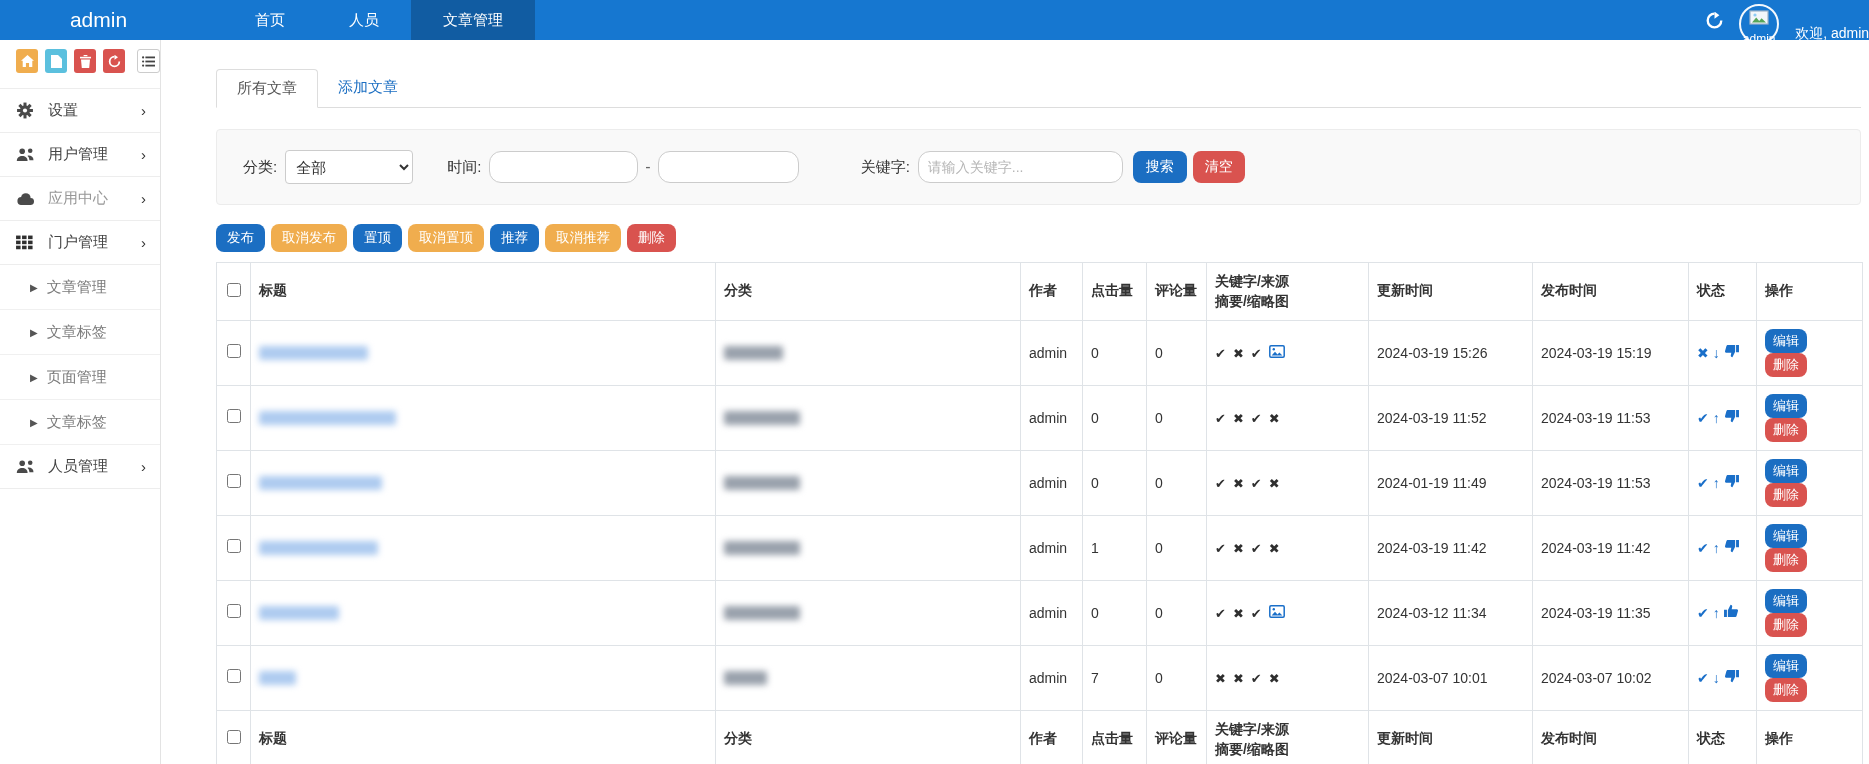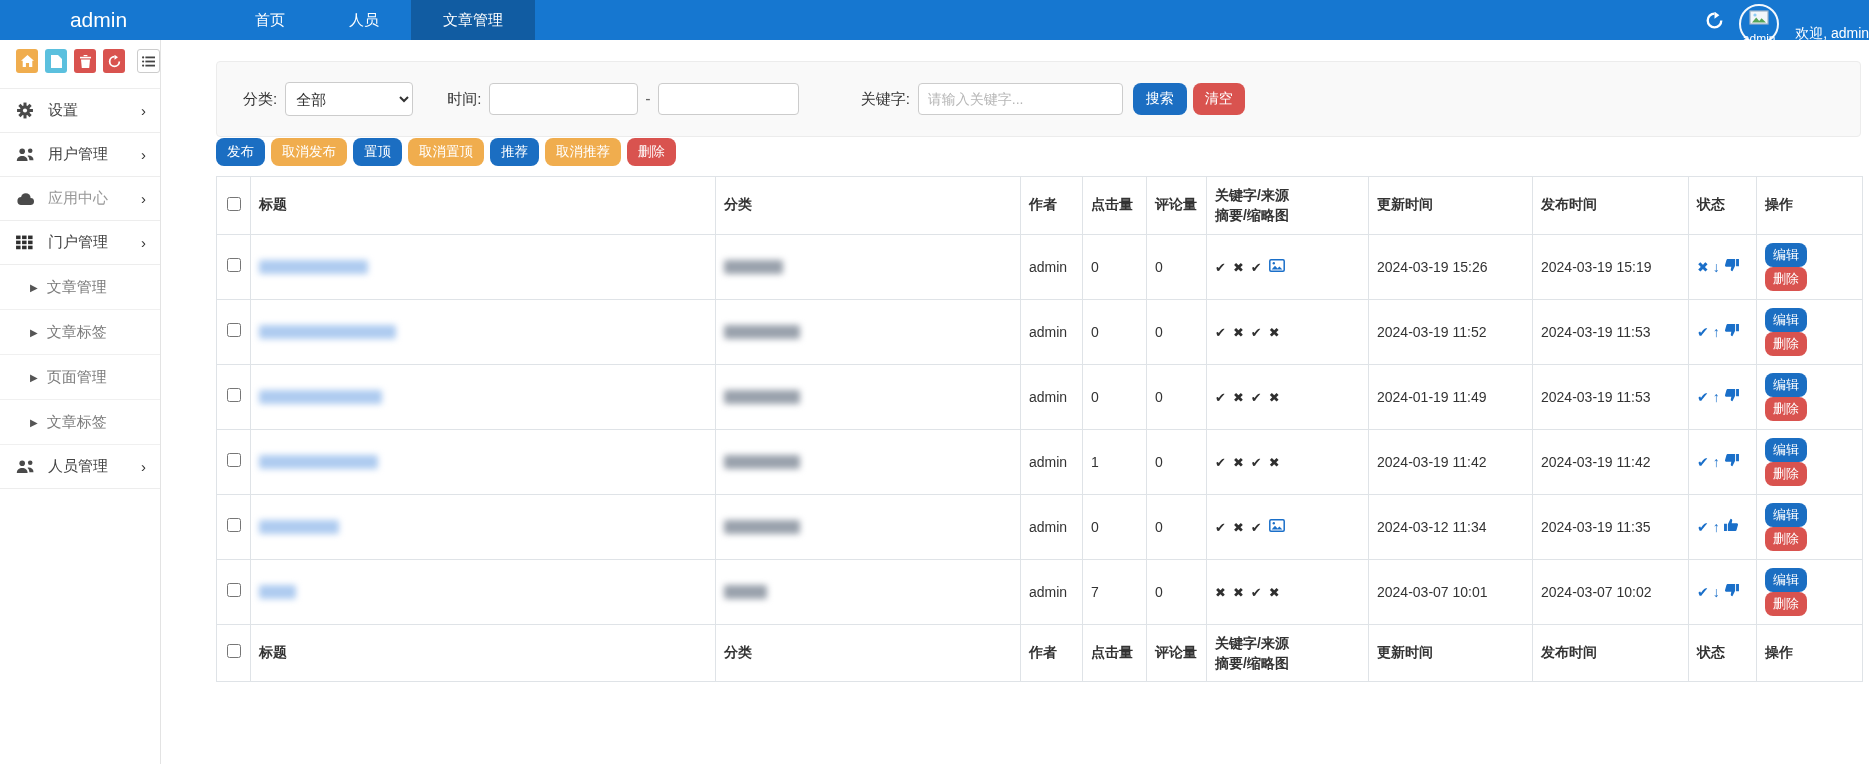--- a/index.html
+++ b/index.html
@@ -38,33 +38,33 @@
   
   .content{position:absolute;left:197px;top:40px;width:1672px;height:724px;background:#fff;box-sizing:border-box;padding:0 8px 0 19px;}
   .tabbar{display:flex;border-bottom:1px solid #ddd;margin-top:29px;}
   .tab{padding:9px 20px;font-size:15px;margin-bottom:-1px;cursor:pointer;}
   .tab.active{background:#fff;border:1px solid #ddd;border-bottom:1px solid #fff;border-radius:4px 4px 0 0;color:#555;}
   .tab.inactive{color:#1b6ec2;}
 
   .filter-panel{margin-top:21px;height:76px;background:#f9f9f9;border:1px solid #ececec;border-radius:4px;display:flex;align-items:center;padding:0 26px;box-sizing:border-box;}
   .f-label{font-size:15px;color:#333;margin-right:8px;white-space:nowrap;}
   .f-select{width:128px;height:34px;border:1px solid #ccc;border-radius:4px;background:#fff;font-size:15px;padding:0 6px;color:#333;}
-  .f-input{height:32px;border:1px solid #ccc;border-radius:4px;background:#fff;font-size:14px;padding:0 9px;color:#333;box-sizing:border-box;}
+  .f-input{height:32px;border:1px solid #ccc;border-radius:12px;background:#fff;font-size:14px;padding:0 9px;color:#333;box-sizing:border-box;}
   .f-input::placeholder{color:#b6b6b6;}
   .f-gap{width:34px;}
   .f-dash{margin:0 7px;color:#666;}
 
   .btn{display:inline-block;border:none;border-radius:8px;color:#fff;font-size:13.5px;padding:5px 11px;margin-right:6px;cursor:pointer;font-family:inherit;}
   .btn-primary{background:#1b6ec2;}
   .btn-warning{background:#f0ad4e;}
   .btn-danger{background:#d9534f;text-align:center;}
   .btn-search{margin-left:10px;padding:7px 13px;font-size:14px;}
   .btn-clear{padding:7px 12px;font-size:14px;}
 
-  .bulk-row{margin-top:1px;}
+  .bulk-row{margin-top:19px;}
 
   
   table.grid{border-collapse:collapse;margin-top:10px;table-layout:fixed;width:1646px;}
   table.grid th,table.grid td{border:1px solid #dfe3e7;padding:8px 8px;font-size:14px;color:#333;text-align:left;vertical-align:middle;box-sizing:border-box;}
   table.grid th{font-weight:700;height:57px;}
   table.grid td{height:39px;}
   .cb-cell{text-align:center !important;}
   .kw-head span{display:block;line-height:1.45;}
   .fi{color:#2f2f2f;font-weight:700;font-size:13px;margin-right:7px;display:inline-block;vertical-align:middle;}
   .si{color:#1a6fc9;font-weight:700;font-size:14px;margin-right:4px;display:inline-block;vertical-align:middle;}
@@ -240,20 +240,24 @@
             </svg>
           </span>
           <span class="mi-label">人员管理</span>
           <span class="chev">›</span>
         </div>
       </div>
   </div>
 
   <div class="content">
 
+    <div class="tabbar">
+        <div class="tab active">所有文章</div>
+        <div class="tab inactive">添加文章</div>
+      </div>
 
     <div class="filter-panel">
       <span class="f-label">分类:</span>
       <select class="f-select"><option>全部</option></select>
       <span class="f-gap"></span>
       <span class="f-label">时间:</span>
       <input class="f-input" style="width: 149px;">
       <span class="f-dash">-</span>
       <input class="f-input" style="width: 141px;">
       <span class="f-gap" style="width:62px"></span>

